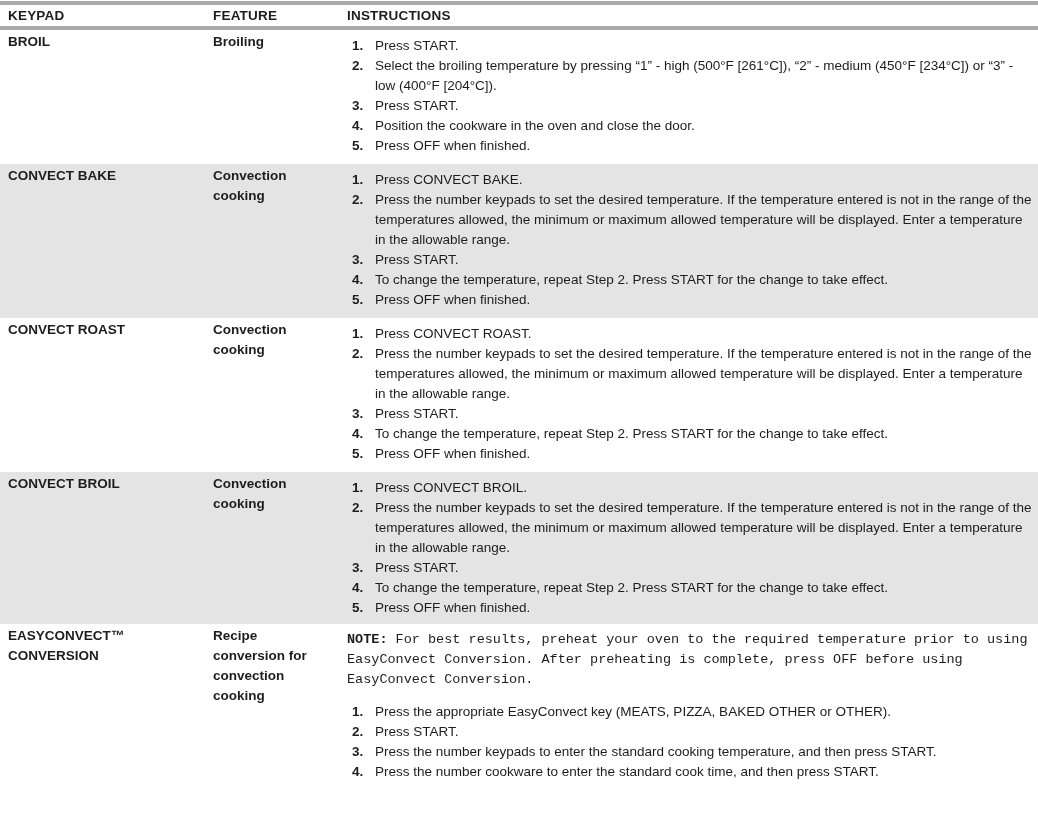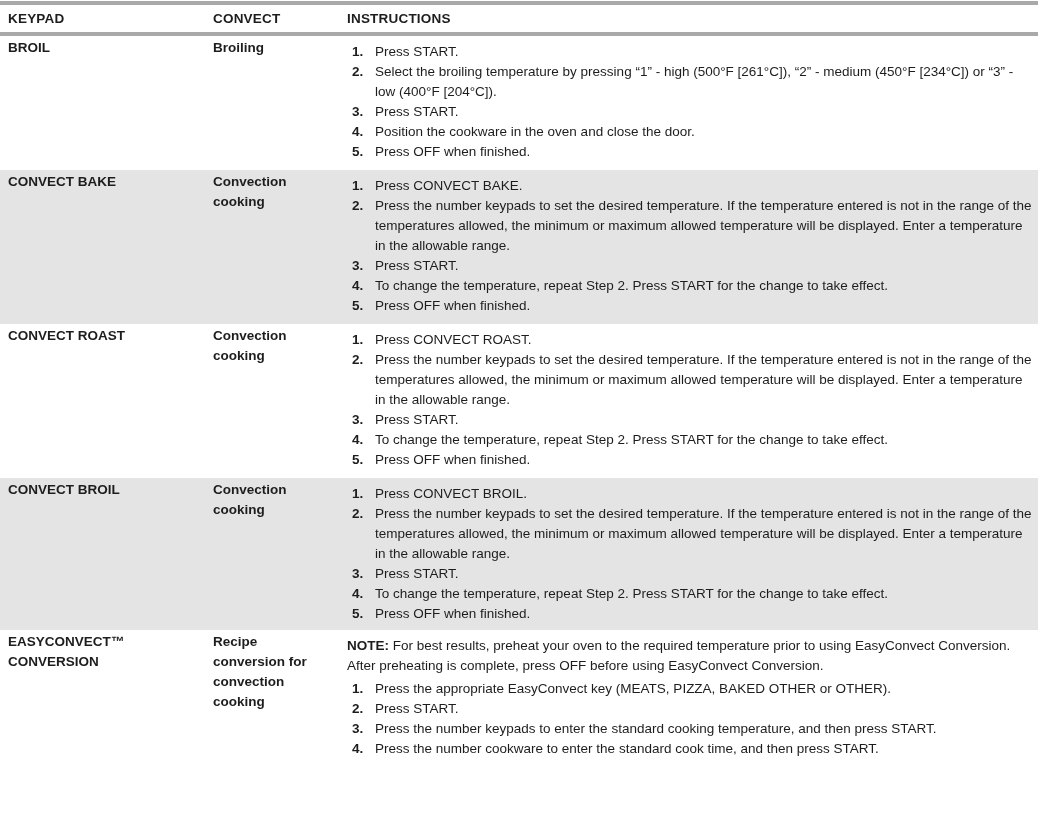--- a/index.html
+++ b/index.html
@@ -12,21 +12,21 @@
     color: var(--text-color, #1d1d1d);
     font-family: "Liberation Sans", sans-serif;
   }
   .rule { height: 4px; background: var(--rule-color, #a9a9a9); }
   .rule.top { margin-top: 1px; }
 
   .hrow {
     display: grid;
     grid-template-columns: 205px 134px 1fr;
     padding-left: 8px;
-    height: 27px;
+    height: 21px;
     align-items: center;
   }
   .hcell {
     font-weight: bold;
     font-size: 13.5px;
     letter-spacing: 0.2px;
     white-space: nowrap;
   }
 
   .row {
@@ -47,41 +47,41 @@
     font-size: 13.5px;
     line-height: 20px;
   }
   .feature-cell { padding-right: 14px; }
 
   .instr {
     padding: 6px 6px 2px 0;
     font-size: 13.5px;
     line-height: 20px;
   }
-  .note { margin: 0 0 3px 0; }
+  .note { margin: 0 0 12px 0; font-family: Liberation Mono, monospace; }
   .note-label { font-weight: bold; }
 
   .step { display: flex; }
   .step-num {
     width: 23px;
     margin-left: 5px;
     font-weight: bold;
     flex: none;
   }
   .step-text { flex: 1; }
 </style>
 </head>
 <body>
 
 <div class="page" style="--shaded-bg: #e4e4e4; --rule-color: #a9a9a9; --text-color: #1d1d1d;">
   <div class="rule top"></div>
 
   <div class="hrow">
     <div class="hcell">KEYPAD</div>
-    <div class="hcell">CONVECT</div>
+    <div class="hcell">FEATURE</div>
     <div class="hcell">INSTRUCTIONS</div>
   </div>
 
   <div class="rule"></div>
 
   <div class="tbody">
   <div class="row">
     <div class="cell keypad-cell">
       <span>BROIL</span>
     </div>

